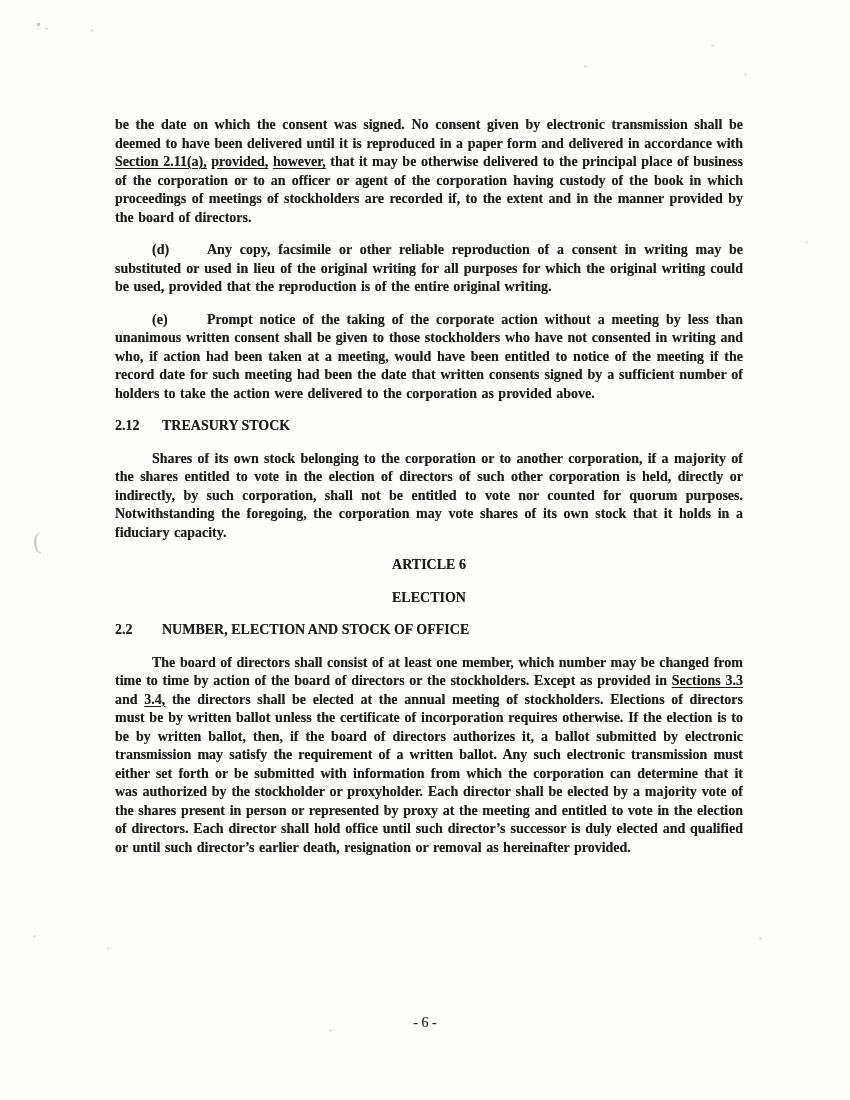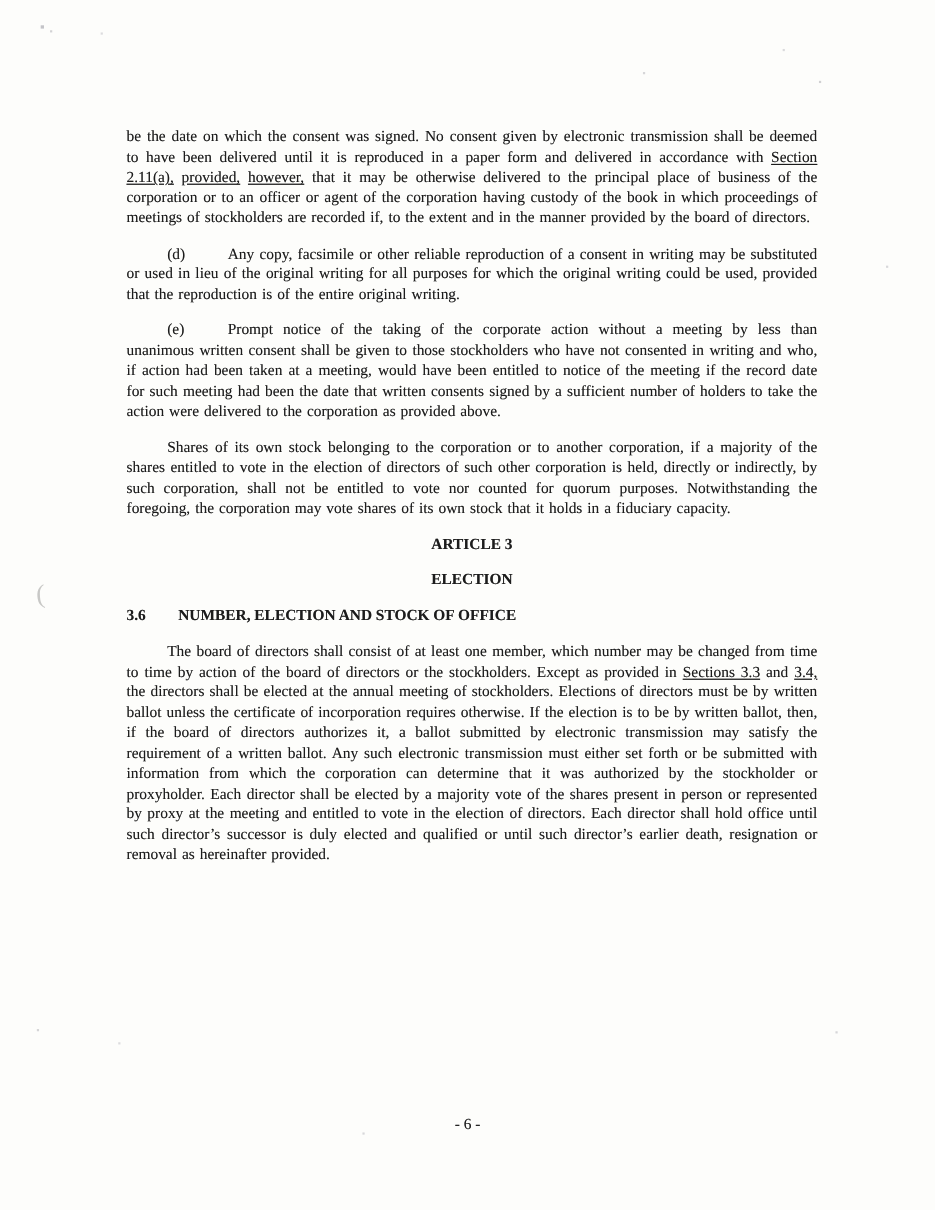--- a/index.html
+++ b/index.html
@@ -22,20 +22,21 @@
     top: 116px;
     width: 628px;
   }
   p.para {
     margin: 0 0 14px 0;
     text-align: justify;
     font-size: 14px;
     line-height: 18.5px;
     word-spacing: 1px;
     text-shadow: 0 0 0.4px rgba(20,20,20,0.45);
+    font-weight: bold;
   }
   p.para.indent {
     text-indent: 37px;
   }
   .para-label {
     display: inline-block;
     width: 55px;
     text-indent: 0;
   }
   .u {
@@ -104,21 +105,22 @@
 <body>
 
 <div class="page">
   <div class="speckles"></div>
   <div class="stray-paren">(</div>
 
   <main class="doc-body" id="doc-body">
       <p class="para">be the date on which the consent was signed.  No consent given by electronic transmission shall be deemed to have been delivered until it is reproduced in a paper form and delivered in accordance with <span class="u">Section 2.11(a),</span> <span class="u">provided,</span> <span class="u">however,</span> that it may be otherwise delivered to the principal place of business of the corporation or to an officer or agent of the corporation having custody of the book in which proceedings of meetings of stockholders are recorded if, to the extent and in the manner provided by the board of directors.</p>
       <p class="para indent"><span class="para-label">(d)</span>Any copy, facsimile or other reliable reproduction of a consent in writing may be substituted or used in lieu of the original writing for all purposes for which the original writing could be used, provided that the reproduction is of the entire original writing.</p>
       <p class="para indent"><span class="para-label">(e)</span>Prompt notice of the taking of the corporate action without a meeting by less than unanimous written consent shall be given to those stockholders who have not consented in writing and who, if action had been taken at a meeting, would have been entitled to notice of the meeting if the record date for such meeting had been the date that written consents signed by a sufficient number of holders to take the action were delivered to the corporation as provided above.</p>
+      <h2 class="sec-heading"><span class="sec-num">2.12</span><span class="sec-title">TREASURY STOCK</span></h2>
       <p class="para indent">Shares of its own stock belonging to the corporation or to another corporation, if a majority of the shares entitled to vote in the election of directors of such other corporation is held, directly or indirectly, by such corporation, shall not be entitled to vote nor counted for quorum purposes.  Notwithstanding the foregoing, the corporation may vote shares of its own stock that it holds in a fiduciary capacity.</p>
-      <h2 class="center-heading">ARTICLE 3</h2>
+      <h2 class="center-heading">ARTICLE 6</h2>
       <h2 class="center-heading">ELECTION</h2>
-      <h2 class="sec-heading"><span class="sec-num">3.6</span><span class="sec-title">NUMBER, ELECTION AND STOCK OF OFFICE</span></h2>
+      <h2 class="sec-heading"><span class="sec-num">2.2</span><span class="sec-title">NUMBER, ELECTION AND STOCK OF OFFICE</span></h2>
       <p class="para indent">The board of directors shall consist of at least one member, which number may be changed from time to time by action of the board of directors or the stockholders.  Except as provided in <span class="u">Sections 3.3</span> and <span class="u">3.4,</span> the directors shall be elected at the annual meeting of stockholders.  Elections of directors must be by written ballot unless the certificate of incorporation requires otherwise.  If the election is to be by written ballot, then, if the board of directors authorizes it, a ballot submitted by electronic transmission may satisfy the requirement of a written ballot.  Any such electronic transmission must either set forth or be submitted with information from which the corporation can determine that it was authorized by the stockholder or proxyholder.  Each director shall be elected by a majority vote of the shares present in person or represented by proxy at the meeting and entitled to vote in the election of directors.  Each director shall hold office until such director’s successor is duly elected and qualified or until such director’s earlier death, resignation or removal as hereinafter provided.</p>
     </main>
 
   <div class="page-footer">- 6 -</div>
 </div>
 
 </body></html>

